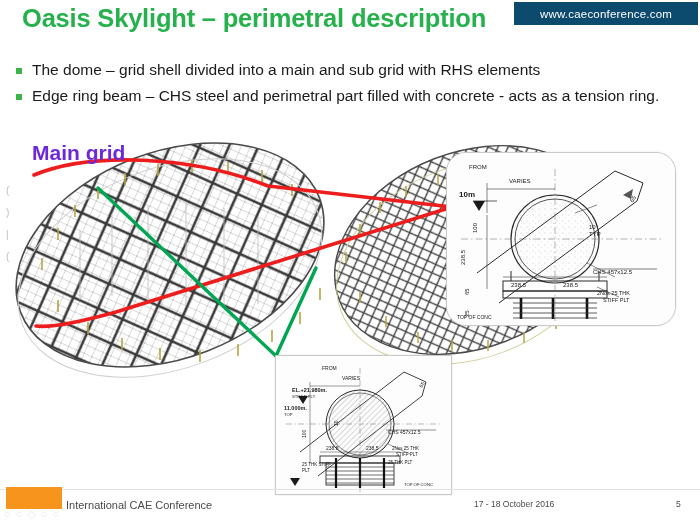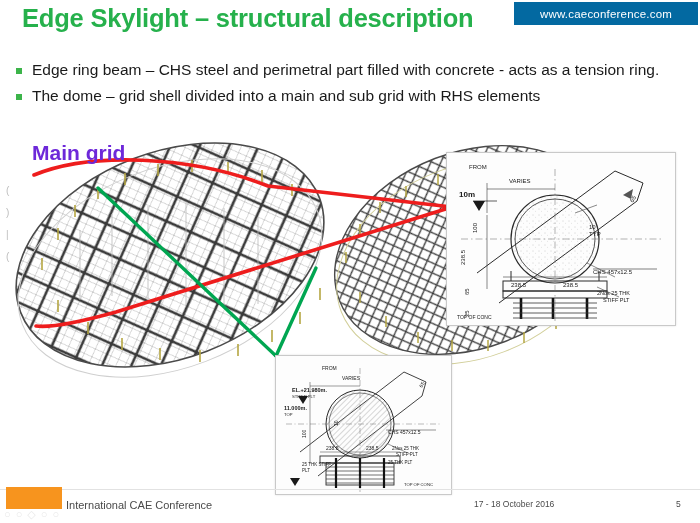--- a/index.html
+++ b/index.html
@@ -6,21 +6,21 @@
   body{
     width:700px;height:523px;position:relative;overflow:hidden;
     font-family:"Liberation Sans", sans-serif;
     background:#ffffff;
   }
   .slide{position:absolute;inset:0;background:#fff;}
 
   
   .url-badge{
     position:absolute;left:514px;top:2px;width:184px;height:23px;
-    background:#0369a1;color:#ffffff;font-size:11.5px;
+    background:#0c4a6e;color:#ffffff;font-size:11.5px;
     display:flex;align-items:center;justify-content:center;letter-spacing:.2px;
   }
   .title{
     position:absolute;left:22px;top:4px;
     font-size:25.5px;color:#26b14c;font-weight:bold;letter-spacing:-.2px;
     white-space:nowrap;
   }
   .lead{
     position:absolute;left:16px;top:38px;font-size:15.5px;color:#1a1a1a;
     white-space:nowrap;
@@ -44,21 +44,21 @@
   }
 
   
   .gfx{position:absolute;left:0;top:0;width:700px;height:523px;}
 
   
   .cad{
     position:absolute;background:#fdfdfd;border:1px solid #c9c9c9;
     box-shadow:0 0 2px rgba(0,0,0,.12);overflow:hidden;
   }
-  .cad-top{left:446px;top:152px;width:228px;height:172px;}
+  .cad-top{left:446px;top:152px;width:228px;height:172px;border-radius:20px;}
   .cad-bot{left:275px;top:355px;width:175px;height:138px;}
 
   
   .margin-marks{position:absolute;left:6px;top:180px;width:14px;height:110px;}
   .margin-marks span{
     display:block;color:#bdbdbd;font-size:10px;line-height:22px;
   }
 
   
   .foot-rule{
@@ -83,31 +83,31 @@
 </style>
 </head>
 <body>
 
 <div class="slide">
 
   <div class="url-badge">
     <span>www.caeconference.com</span>
   </div>
 
-  <div class="title">Edge Skylight – structural description</div>
+  <div class="title">Oasis Skylight – perimetral description</div>
 
 
   <div class="bullets">
     <div class="bullet">
       <span class="sq"></span>
-      <span class="txt">Edge ring beam – CHS steel and perimetral part filled with concrete - acts as a tension ring.</span>
+      <span class="txt">The dome – grid shell divided into a main and sub grid with RHS elements</span>
     </div>
     <div class="bullet">
       <span class="sq"></span>
-      <span class="txt">The dome – grid shell divided into a main and sub grid with RHS elements</span>
+      <span class="txt">Edge ring beam – CHS steel and perimetral part filled with concrete - acts as a tension ring.</span>
     </div>
   </div>
 
   <div class="margin-marks">
     <span>(</span>
     <span>)</span>
     <span>|</span>
     <span>(</span>
   </div>
 

